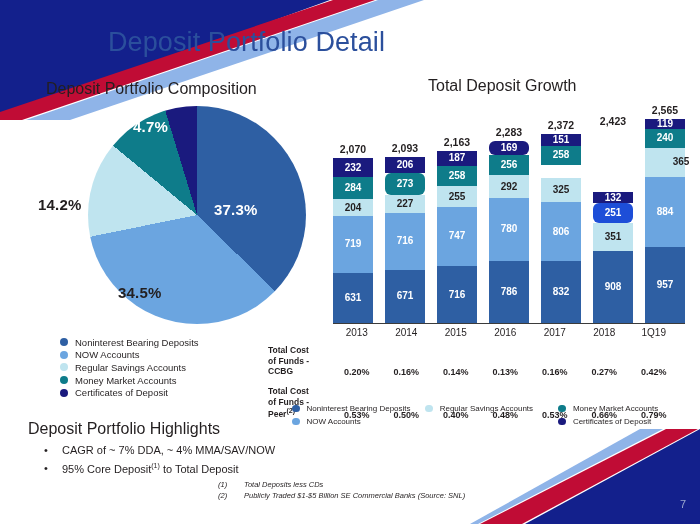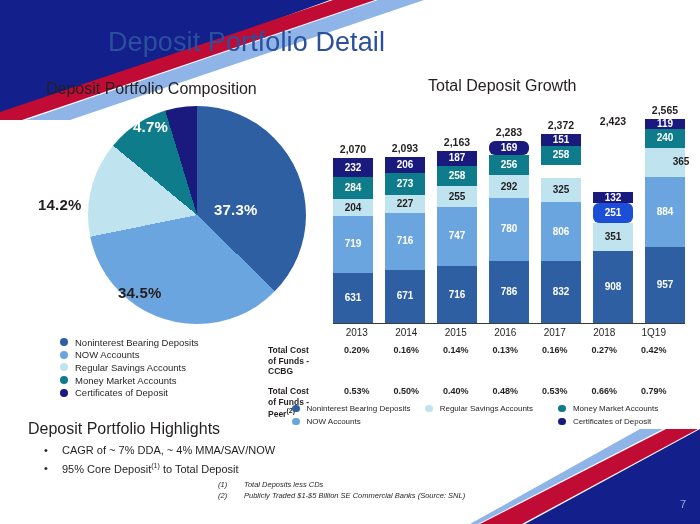--- a/index.html
+++ b/index.html
@@ -40,21 +40,21 @@
   .hl-bullet{width:18px;flex:0 0 auto;text-align:left;}
   sup{font-size:7px;vertical-align:super;}
   
   .bars{position:absolute;left:333px;top:104px;width:352px;height:219px;}
   .bcol{position:absolute;bottom:0;width:40px;display:flex;flex-direction:column-reverse;}
   .bseg{display:flex;align-items:center;justify-content:center;font-size:10px;font-weight:bold;line-height:1;}
   .btot{position:absolute;width:40px;text-align:center;font-size:10.5px;font-weight:bold;color:#231f20;}
   .axis{position:absolute;left:333px;top:323px;width:352px;height:1px;background:#3b3b3b;}
   
   .tbl{position:absolute;left:268px;top:327px;width:420px;font-size:8.5px;}
-  .trow{display:flex;align-items:flex-start;}
+  .trow{display:flex;align-items:flex-end;}
   .tlab{width:64px;flex:0 0 auto;font-weight:bold;line-height:1.25;}
   .tcell{width:49.5px;flex:0 0 auto;text-align:center;font-weight:bold;font-size:9px;}
   .tcell.yr{font-weight:normal;font-size:10px;}
   
   .bar-legend{position:absolute;left:292px;top:402px;width:400px;
     display:flex;flex-wrap:wrap;}
   .blg{display:flex;align-items:center;width:33.3%;height:13px;}
   .blg .lg-dot{width:7.5px;height:7.5px;}
   .blg .lg-txt{font-size:8px;}
   
@@ -137,21 +137,21 @@
       <div class="bseg" style="height: 34.7343%; background: rgb(107, 165, 224); color: rgb(255, 255, 255);">719</div>
       <div class="bseg" style="height: 9.85507%; background: rgb(191, 228, 239); color: rgb(35, 31, 32);">204</div>
       <div class="bseg" style="height: 13.7198%; background: rgb(14, 124, 138); color: rgb(255, 255, 255);">284</div>
       <div class="bseg" style="height: 11.2077%; background: rgb(26, 26, 126); color: rgb(255, 255, 255);">232</div>
     </div>
     <div class="btot" style="left: 0px; bottom: 167.632px;">2,070</div>
     <div class="bcol" style="left: 52px; height: 166.461px;">
       <div class="bseg" style="height: 32.0592%; background: rgb(46, 95, 163); color: rgb(255, 255, 255);">671</div>
       <div class="bseg" style="height: 34.2093%; background: rgb(107, 165, 224); color: rgb(255, 255, 255);">716</div>
       <div class="bseg" style="height: 10.8457%; background: rgb(191, 228, 239); color: rgb(35, 31, 32);">227</div>
-      <div class="bseg" style="height: 13.0435%; background: rgb(14, 124, 138); color: rgb(255, 255, 255);">273</div>
+      <div class="bseg" style="height: 13.0435%; background: rgb(14, 124, 138); color: rgb(255, 255, 255); border-radius: 6px;">273</div>
       <div class="bseg" style="height: 9.84233%; background: rgb(26, 26, 126); color: rgb(255, 255, 255);">206</div>
     </div>
     <div class="btot" style="left: 52px; bottom: 169.461px;">2,093</div>
     <div class="bcol" style="left: 104px; height: 172.028px;">
       <div class="bseg" style="height: 33.1022%; background: rgb(46, 95, 163); color: rgb(255, 255, 255);">716</div>
       <div class="bseg" style="height: 34.5354%; background: rgb(107, 165, 224); color: rgb(255, 255, 255);">747</div>
       <div class="bseg" style="height: 11.7892%; background: rgb(191, 228, 239); color: rgb(35, 31, 32);">255</div>
       <div class="bseg" style="height: 11.9279%; background: rgb(14, 124, 138); color: rgb(255, 255, 255);">258</div>
       <div class="bseg" style="height: 8.6454%; background: rgb(26, 26, 126); color: rgb(255, 255, 255);">187</div>
     </div>

